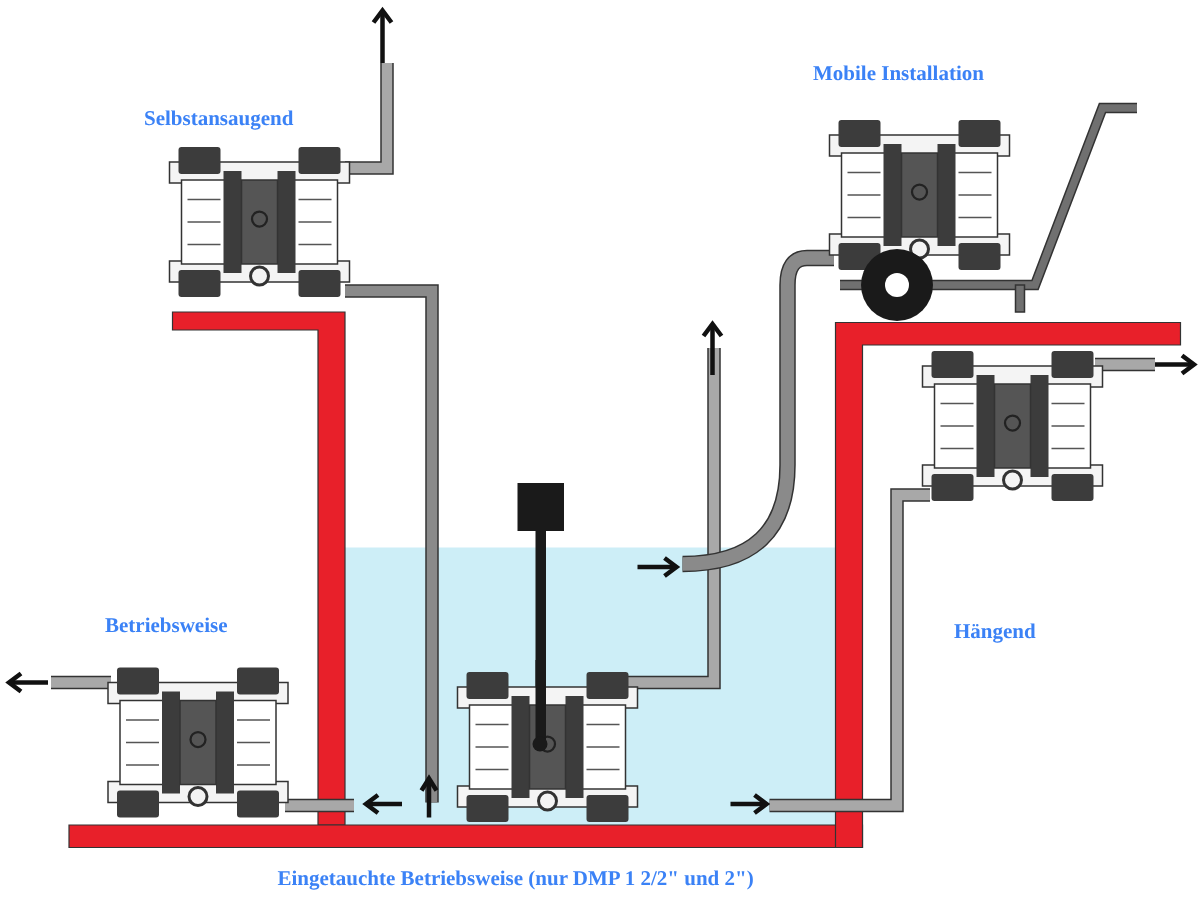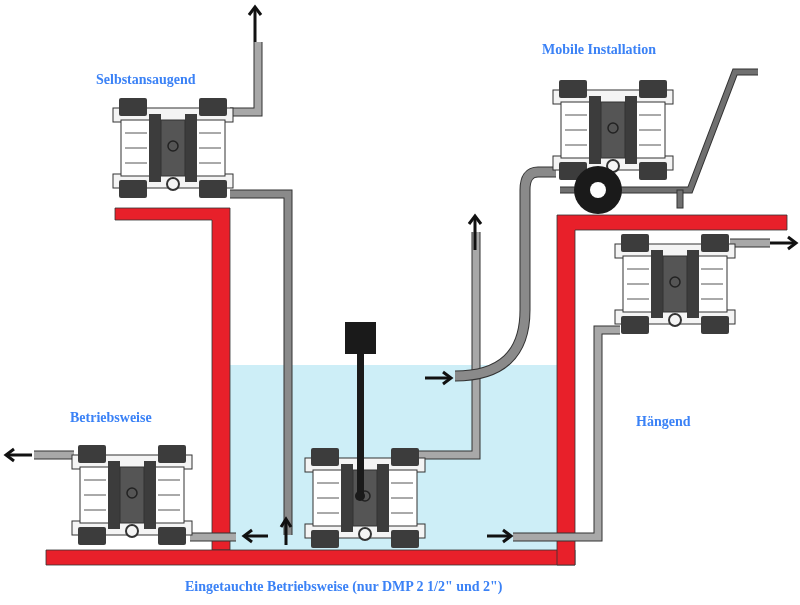--- a/index.html
+++ b/index.html
@@ -127,13 +127,13 @@
         <line x1="268" y1="536" x2="245" y2="536"></line>
         <polyline points="252,530 244,536 252,542"></polyline>
       </g>
   </g>
 </svg>
 
 <div class="label" id="lbl-self">Selbstansaugend</div>
 <div class="label" id="lbl-mobile">Mobile Installation</div>
 <div class="label" id="lbl-haeng">Hängend</div>
 <div class="label" id="lbl-zulauf">Betriebsweise</div>
-<div class="label" id="lbl-caption">Eingetauchte Betriebsweise (nur DMP 2 1/2" und 2")</div>
+<div class="label" id="lbl-caption">Eingetauchte Betriebsweise (nur DMP 1 2/2" und 2")</div>
 
 </body></html>

